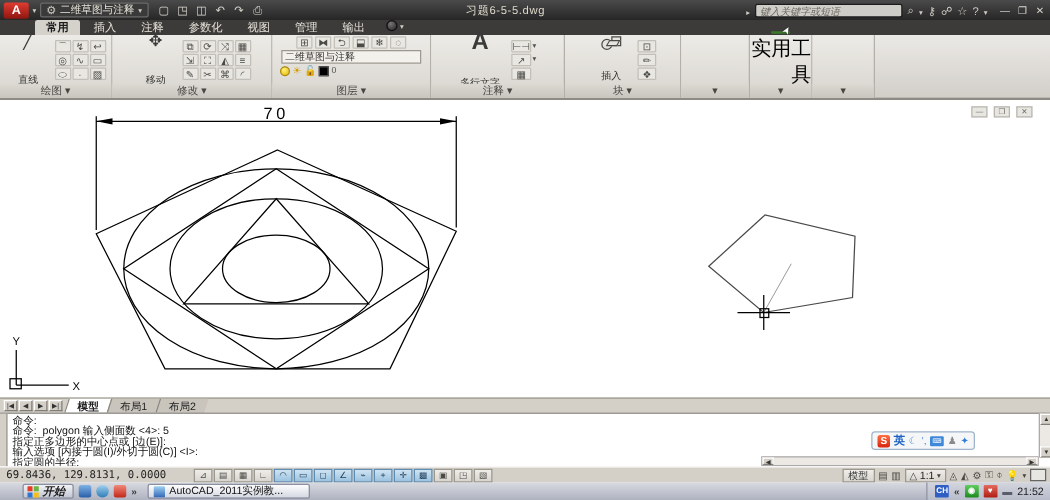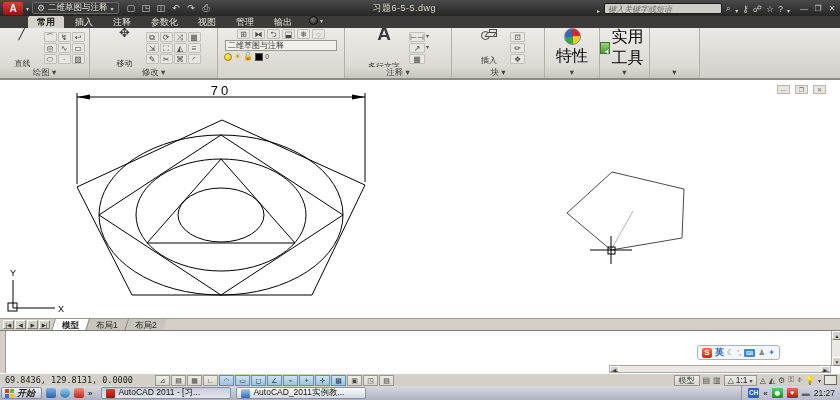--- a/index.html
+++ b/index.html
@@ -114,21 +114,21 @@
   .sright { margin-left:auto; display:flex; align-items:center; gap:3px; padding-right:3px; }
   .sbtn { border:1px solid #9b988f; background:linear-gradient(#efede9,#d8d5cf); font-size:8px; padding:0 4px; height:11px; line-height:10px; color:#333; }
   .sic { font-size:8px; color:#4b4a45; }
   .scale { display:flex; align-items:center; gap:2px; border:1px solid #9b988f; height:11px; padding:0 3px;
     background:linear-gradient(#efede9,#d8d5cf); }
   .cleanbox { width:13px; height:10px; border:1px solid #666; background:#e8e6e1; }
 
   
   .taskbar { position:absolute; left:0; top:386px; width:840px; height:14px;
     background:linear-gradient(#d8dae0,#aeb2c0); display:flex; align-items:center; font-size:9px; }
-  .startbtn { display:flex; align-items:center; gap:3px; height:12px; margin-left:1px; padding:0 6px 0 3px;
+  .startbtn { display:flex; align-items:center; gap:3px; height:12px; margin-left:18px; padding:0 6px 0 3px;
     background:linear-gradient(#f2f3f6,#c3c7d2); border:1px solid #8b8fa0; border-radius:2px; font-weight:bold; color:#1d1d1d; font-style:italic; }
   .flag { width:9px; height:9px; display:grid; grid-template-columns:1fr 1fr; grid-template-rows:1fr 1fr; gap:1px; }
   .flag i:nth-child(1){background:#e33b28;} .flag i:nth-child(2){background:#6cb33f;}
   .flag i:nth-child(3){background:#2f76d2;} .flag i:nth-child(4){background:#f3c018;}
   .ql { display:flex; align-items:center; gap:4px; margin:0 4px; }
   .qlic { width:10px; height:10px; border-radius:2px; }
   .chev { font-size:8px; color:#333; font-weight:bold; }
   .task { display:flex; align-items:center; gap:3px; width:130px; height:12px; margin-left:5px; padding:0 4px;
     background:linear-gradient(#fdfdfe,#d5d8e2); border:1px solid #8b8fa0; border-radius:2px; color:#111;
     font-size:8.5px; white-space:nowrap; overflow:hidden; }
@@ -257,20 +257,21 @@
             <span>二维草图与注释</span>
           </div>
           <div class="lrow" style="align-self:flex-start; margin-left:6px;">
             <span class="bulb"></span>
             <span class="sun">☀</span>
             <span class="lock">🔓</span>
             <span class="swatch"></span>
             <span class="mini">0</span>
           </div>
         </div>
+        <div class="plabel">图层 ▾</div>
       </div>
 
       <div class="panel" style="width:107px;">
         <div class="pbody">
           <div class="bigbtn" style="width:44px;">
             <span class="bigA">A</span>
             <span class="btext">多行文字</span>
           </div>
           <div class="sgrid" style="grid-template-columns:16px 8px;">
             <span class="sicon" style="width:16px;">⊢⊣</span>
@@ -297,29 +298,25 @@
           <div class="sgrid" style="grid-template-columns:15px;">
             <span class="sicon" style="width:15px;">⊡</span>
             <span class="sicon" style="width:15px;">✏</span>
             <span class="sicon" style="width:15px;">❖</span>
           </div>
         </div>
         <div class="plabel">块 ▾</div>
       </div>
 
       <div class="panel" style="width:55px;">
-        <div class="pbody" style="flex-direction:column; gap:1px;">
-          <span class="cwheel"></span>
-          <span class="btext">特性</span>
-        </div>
         <div class="plabel">▾</div>
       </div>
 
       <div class="panel" style="width:50px;">
-        <div class="pbody" style="flex-direction:row; gap:2px;">
+        <div class="pbody" style="flex-direction:column; gap:2px;text-align:right;">
           <span class="util"></span>
           <span class="btext">实用工具</span>
         </div>
         <div class="plabel">▾</div>
       </div>
 
       <div class="panel" style="width:50px;">
         <div class="plabel">▾</div>
       </div>
     </div>
@@ -377,20 +374,21 @@
     </div>
     <div style="display:flex;">
         <div class="ltab active"><span>模型</span></div>
         <div class="ltab"><span>布局1</span></div>
         <div class="ltab"><span>布局2</span></div>
       </div>
   </div>
 
   <div class="cmd">
     <div class="cmdgrip"></div>
+    <div class="cmdlines"><div>命令:</div><div>命令:  polygon 输入侧面数 &lt;4&gt;: 5</div><div>指定正多边形的中心点或 [边(E)]:</div><div>输入选项 [内接于圆(I)/外切于圆(C)] &lt;I&gt;:</div><div>指定圆的半径:</div></div>
     <div class="vscroll">
       <span>▲</span>
       <span class="dn">▼</span>
     </div>
     <div class="hscroll">
       <span>◀</span>
       <span>▶</span>
     </div>
   </div>
 
@@ -452,31 +450,27 @@
           <i></i>
         </span>
       <span>开始</span>
     </div>
     <div class="ql">
       <span class="qlic" style="background:linear-gradient(#7fb2e5,#2a5fa8);"></span>
       <span class="qlic" style="background:linear-gradient(#9fd0ef,#2f7cb8); border-radius:50%;"></span>
       <span class="qlic" style="background:linear-gradient(#f08a7a,#c2271a);"></span>
       <span class="chev">»</span>
     </div>
-    <div class="task pressed">
-      <span class="taskic" style="background:linear-gradient(#e03c31,#8f1610);"></span>
-      <span>AutoCAD 2011 - [习...</span>
-    </div>
     <div class="task">
       <span class="taskic" style="background:linear-gradient(#9fd0ef,#2f66b8);"></span>
       <span>AutoCAD_2011实例教...</span>
     </div>
     <div class="tray">
       <span class="badge" style="background:#2f5fc4;">CH</span>
       <span class="chev">«</span>
       <span class="badge" style="background:linear-gradient(#5fce5f,#1d8a1d);">◉</span>
       <span class="badge" style="background:linear-gradient(#e46a5f,#b01d12);">♥</span>
       <span class="sic" style="color:#5a5e6c">▬</span>
-      <span class="clock">21:27</span>
+      <span class="clock">21:52</span>
     </div>
   </div>
 
 </div>
 
 </body></html>

